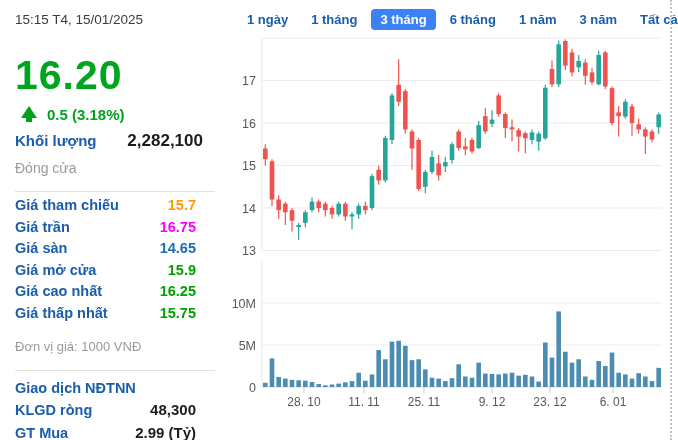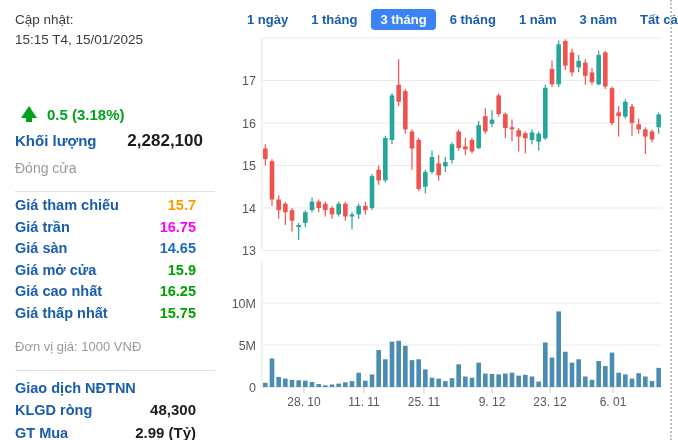--- a/index.html
+++ b/index.html
@@ -38,23 +38,23 @@
   #chart{position:absolute;left:230px;top:32px;}
   .dotted-edge{position:absolute;left:670px;top:0;height:440px;width:0;border-left:2px dotted #c3c3c3;}
 </style>
 </head>
 <body>
 
 <div id="app">
 
   <div class="left">
     <div class="upd">
-      <div>Cập nhật:</div>
       <div>15:15 T4, 15/01/2025</div>
     </div>
+    <div class="big-price">16.20</div>
     <div class="chg">
       <span class="arrow"></span>
       <span class="txt">0.5 (3.18%)</span>
     </div>
     <div class="volr">
       <span class="lbl">Khối lượng</span>
       <span class="val">2,282,100</span>
     </div>
     <div class="closelbl">Đóng cửa</div>
     <div class="div1"></div>

